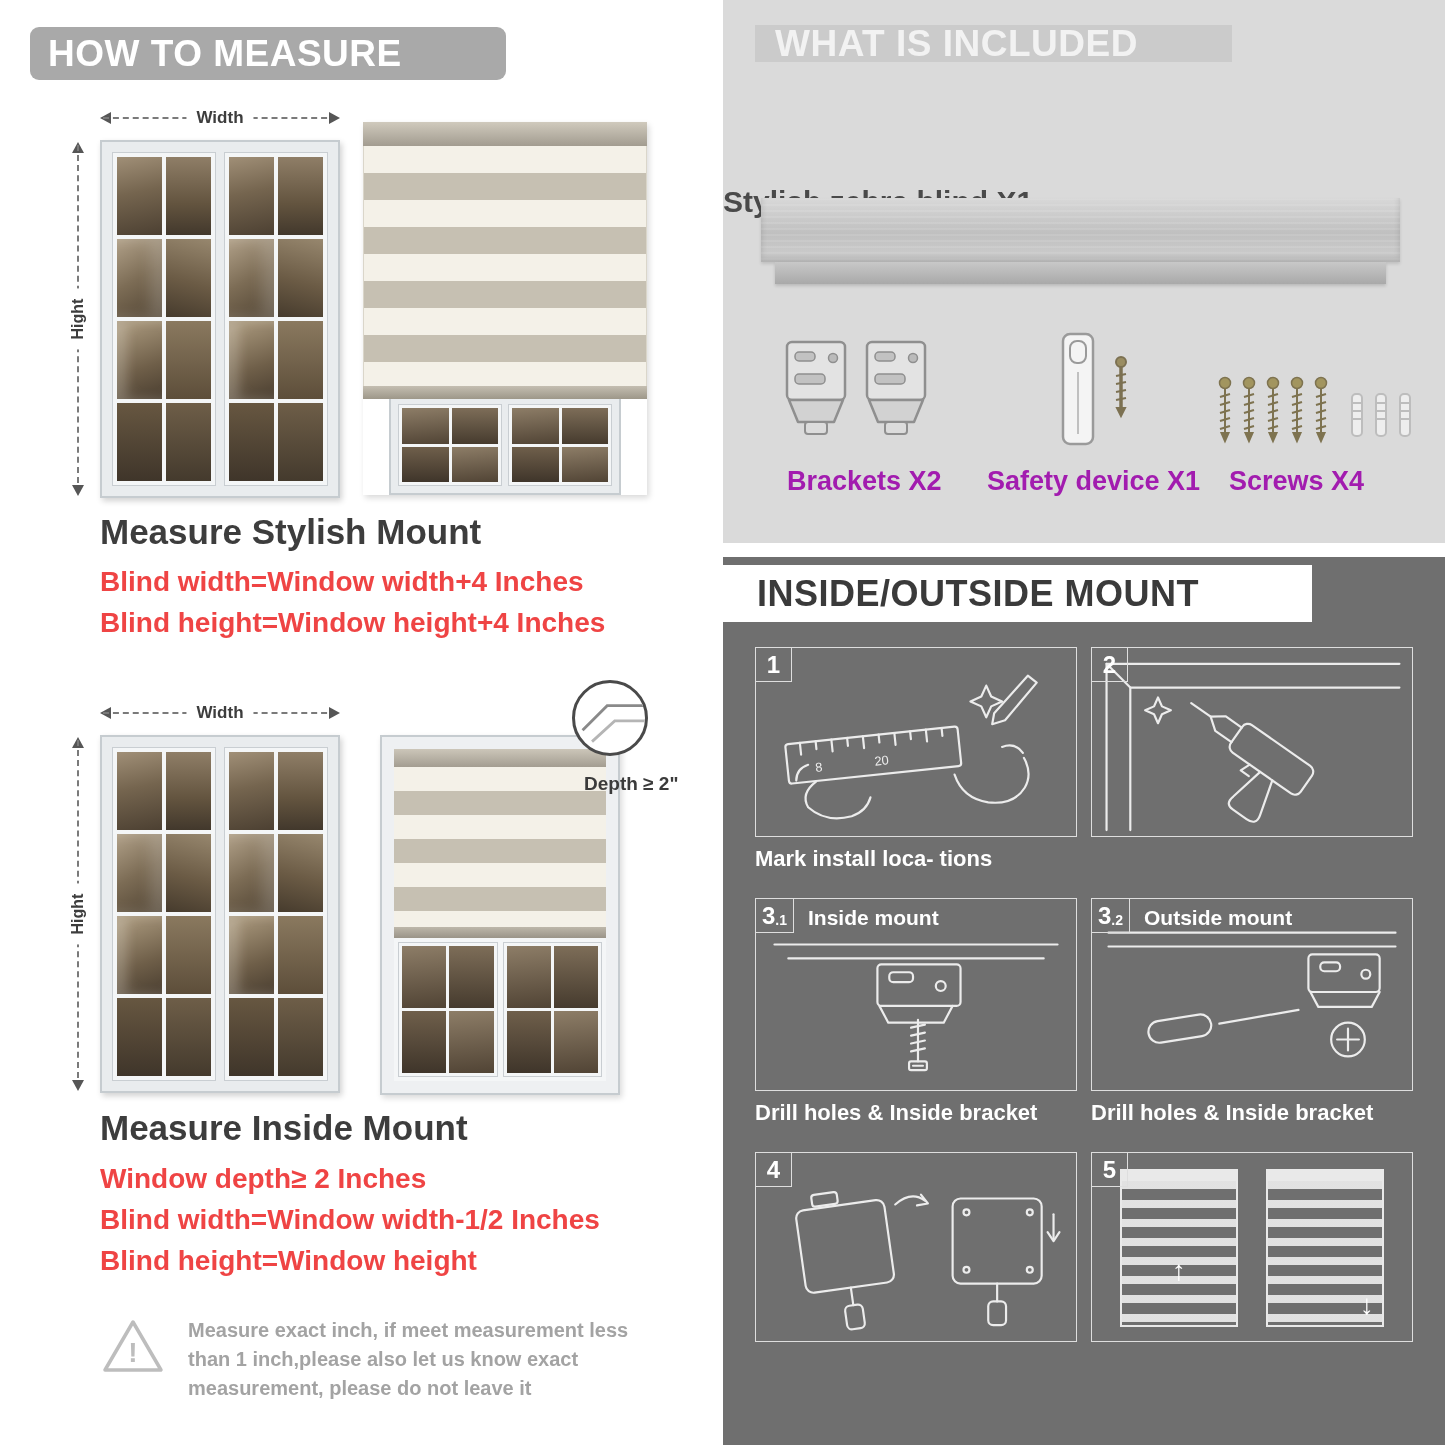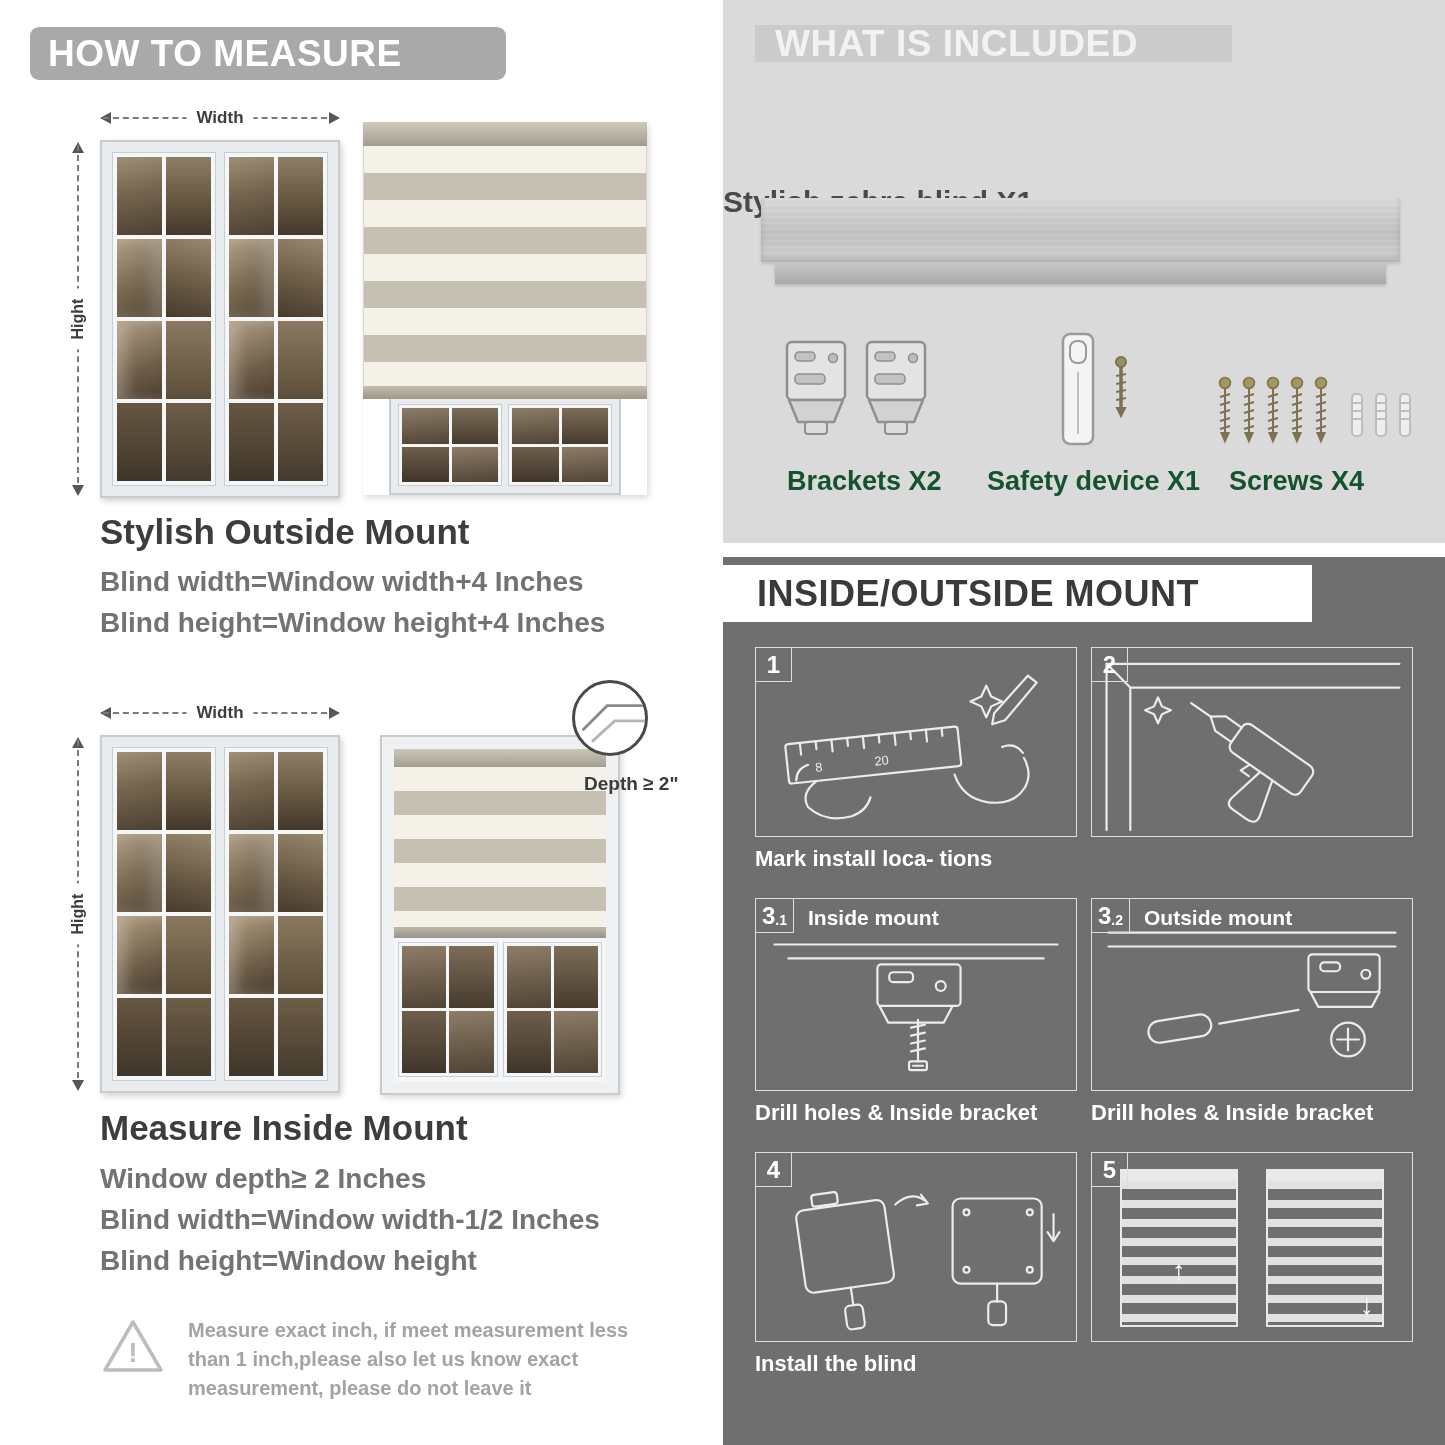--- a/index.html
+++ b/index.html
@@ -4,21 +4,21 @@
 <style>
   *{margin:0;padding:0;box-sizing:border-box;}
   html,body{width:1445px;height:1445px;background:#fff;font-family:"Liberation Sans",sans-serif;}
   #root{position:relative;width:1445px;height:1445px;background:#fff;overflow:hidden;}
 
   
   .banner-gray{position:absolute;left:30px;top:27px;width:476px;height:53px;background:#a9a9a9;
     color:#fff;font-size:37px;font-weight:bold;letter-spacing:.5px;display:flex;align-items:center;padding-left:18px;border-radius:9px;}
   .title{position:absolute;left:100px;color:#3d3d3d;font-size:35px;font-weight:bold;}
   .t1{top:512px}.t2{top:1108px}
-  .gline{position:absolute;left:100px;color:#737373;font-size:28px;font-weight:bold;}
+  .gline{position:absolute;left:100px;color:#ef4444;font-size:28px;font-weight:bold;}
   .g1{top:566px}.g2{top:607px}.g3{top:1163px}.g4{top:1204px}.g5{top:1245px}
 
   
   .win{position:absolute;width:240px;height:358px;}
   .win1{left:100px;top:140px}.win2{left:100px;top:735px}
   .win-frame{position:absolute;inset:0;background:#e9ecee;border:2px solid #c6ccd0;padding:10px;display:flex;gap:8px;box-shadow:2px 3px 6px rgba(0,0,0,.18);}
   .sash{flex:1;background:#f4f6f7;border:1px solid #c9ced2;padding:4px;display:grid;grid-template-columns:1fr 1fr;grid-template-rows:repeat(4,1fr);gap:4px;}
   .pane{background:linear-gradient(168deg,#a08f77 0%,#75654f 45%,#4c4032 100%);}
   .sash .pane:nth-child(2){background:linear-gradient(180deg,#8f7e67 0%,#63543f 60%,#42382c 100%);}
   .sash .pane:nth-child(3){background:linear-gradient(150deg,#b1a189 0%,#7c6c55 50%,#514433 100%);box-shadow:inset -12px 0 14px rgba(255,255,255,.18);}
@@ -69,21 +69,21 @@
   .right-top{position:absolute;left:723px;top:0;width:722px;height:543px;background:#dadada;}
   .banner-light{position:absolute;left:32px;top:25px;width:477px;height:37px;background:#cbcbcb;
     color:#f2f2f2;font-size:37px;font-weight:bold;letter-spacing:.5px;display:flex;align-items:center;padding-left:20px;}
   .blind-label{position:absolute;left:0;right:0;top:140px;font-size:30px;font-weight:bold;color:#4a4a4a;margin-top:45px;}
   .headrail{position:absolute;left:38px;right:45px;top:198px;}
   .hr-top{height:64px;background:repeating-linear-gradient(180deg,rgba(255,255,255,.10) 0 2px,transparent 2px 6px),linear-gradient(180deg,#d8d8d8 0%,#c0c0c0 55%,#cecece 100%);box-shadow:inset 0 -4px 6px rgba(0,0,0,.15),0 2px 3px rgba(0,0,0,.12);}
   .hr-bottom{height:22px;margin:0 14px;background:linear-gradient(#c8c8c8,#a9a9a9);box-shadow:0 2px 3px rgba(0,0,0,.15);}
   .bracket-icons{position:absolute;left:62px;top:336px;}
   .safety-icon{position:absolute;left:330px;top:330px;}
   .screws-icon{position:absolute;left:492px;top:372px;}
-  .part-label{position:absolute;top:466px;font-size:27px;font-weight:bold;color:#14532d;}
+  .part-label{position:absolute;top:466px;font-size:27px;font-weight:bold;color:#a21caf;}
   .lbl-b{left:64px}.lbl-s{left:264px}.lbl-sc{left:506px}
 
   
   .right-bottom{position:absolute;left:723px;top:557px;width:722px;height:888px;background:#6f6f6f;}
   .banner-white{position:absolute;left:0;top:8px;width:589px;height:57px;background:#fff;
     color:#3a3a3a;font-size:36px;font-weight:bold;display:flex;align-items:center;padding-left:34px;letter-spacing:.5px;}
   .step{position:absolute;width:322px;}
   .s1{left:32px;top:90px}.s2{left:368px;top:90px}
   .s3{left:32px;top:341px}.s4{left:368px;top:341px}
   .s5{left:32px;top:595px}.s6{left:368px;top:595px}
@@ -159,21 +159,21 @@
           </div>
         <div class="sash-sm">
             <i></i>
             <i></i>
             <i></i>
             <i></i>
           </div>
       </div>
     </div>
 
-    <h2 class="title t1">Stylish Outside Mount</h2>
+    <h2 class="title t1">Measure Stylish Mount</h2>
     <p class="gline g1">Blind width=Window width+4 Inches</p>
     <p class="gline g2">Blind height=Window height+4 Inches</p>
 
     <div class="win win2">
       <div class="measure-w">
         <span class="ml"></span>
         <span class="lbl">Width</span>
       </div>
       <div class="measure-v">
         <span class="ml"></span>
@@ -466,21 +466,20 @@
               <circle cx="276" cy="60" r="3"></circle>
             <circle cx="212" cy="118" r="3"></circle>
               <circle cx="276" cy="118" r="3"></circle>
             <line x1="243" y1="132" x2="243" y2="150"></line>
             <rect x="234" y="150" width="18" height="24" rx="5"></rect>
             <line x1="300" y1="62" x2="300" y2="86"></line>
             <path d="M294 80 l6 9 6 -9"></path>
           </g>
         </svg>
       </div>
-      <div class="step-caption">Install the blind</div>
     </div>
 
     <div class="step s6">
       <div class="step-box">
         <div class="step-num">
             <span>5</span>
             <span class="sub"></span>
           </div>
         <div class="finish-wrap">
           <div class="mini-blind">

